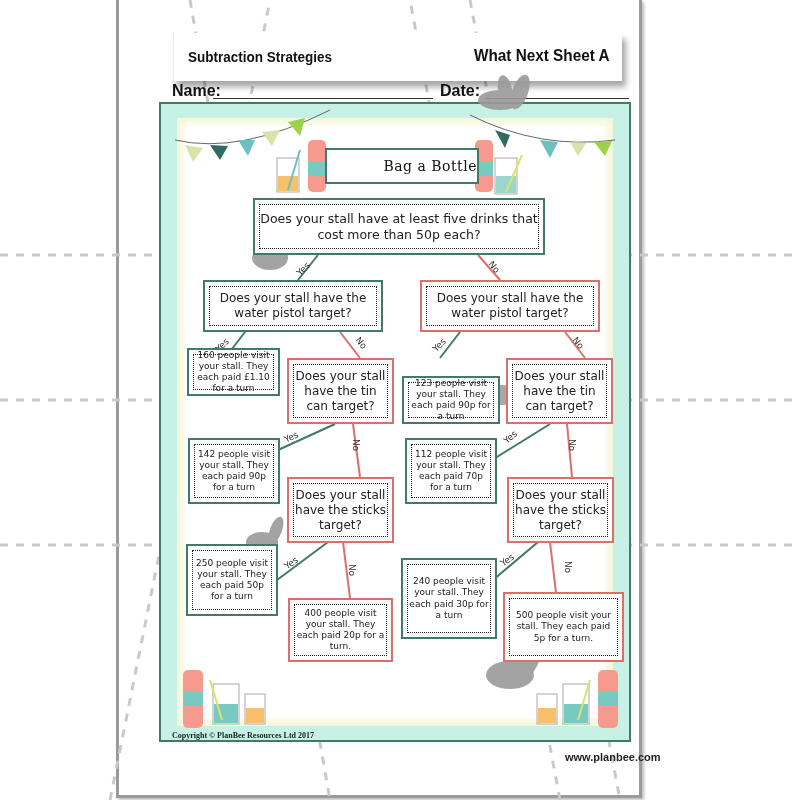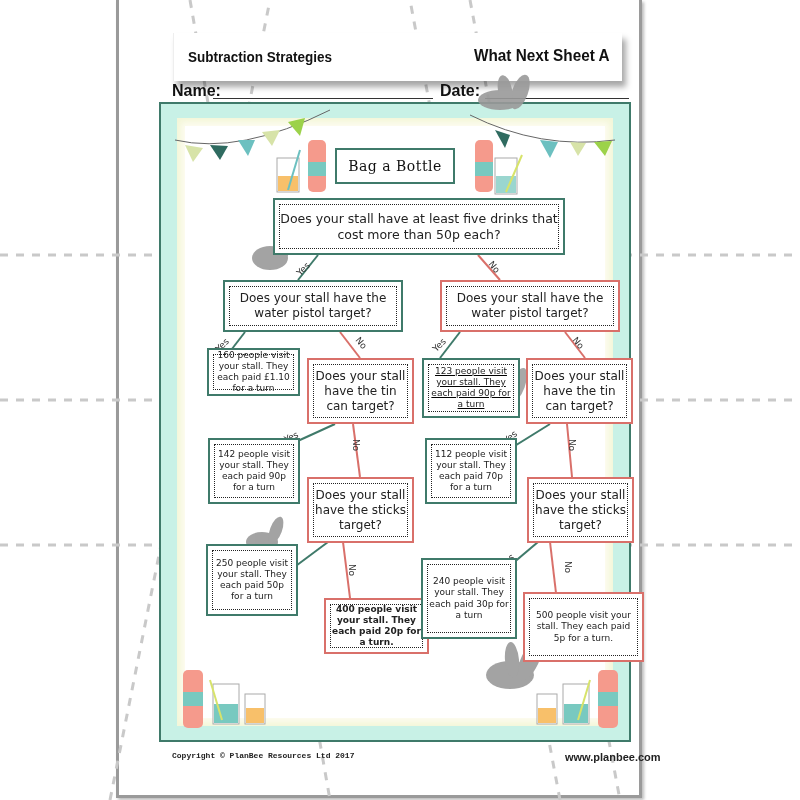--- a/index.html
+++ b/index.html
@@ -9,31 +9,31 @@
   .header-card{position:absolute;left:173px;top:33px;width:448px;height:48px;background:#fff;box-shadow:4px 6px 6px rgba(0,0,0,.35);border-left:1px solid #eee;}
   .header-left{position:absolute;left:188px;top:48px;font-family:"Liberation Sans",sans-serif;font-weight:bold;font-size:15px;color:#111;transform:scaleX(.9);transform-origin:left;}
   .header-right{position:absolute;right:190px;top:46px;font-family:"Liberation Sans",sans-serif;font-weight:bold;font-size:17px;color:#111;transform:scaleX(.9);transform-origin:right;}
   .name-label{position:absolute;left:172px;top:82px;font-family:"Liberation Sans",sans-serif;font-weight:bold;font-size:16px;color:#111;}
   .name-line{position:absolute;left:213px;top:98px;width:220px;border-bottom:1.5px solid #333;}
   .date-label{position:absolute;left:440px;top:82px;font-family:"Liberation Sans",sans-serif;font-weight:bold;font-size:16px;color:#111;}
   .date-line{position:absolute;left:485px;top:98px;width:144px;border-bottom:1.5px solid #333;}
   .frame{position:absolute;left:159px;top:102px;width:472px;height:640px;background:#c8f1e6;border:2px solid #3f7a6a;box-sizing:border-box;}
   .frame-inner{position:absolute;left:16px;top:14px;right:16px;bottom:14px;background:#fdfcf0;box-shadow:0 0 6px 4px #f3f6d8 inset;}
   .frame-inner2{position:absolute;left:8px;top:8px;right:8px;bottom:8px;background:#fff;}
-  .title-box{position:absolute;left:335px;top:148px;width:120px;height:36px;border:2px solid #3f7a6a;background:#fff;display:flex;align-items:center;justify-content:center;box-sizing:border-box;}
+  .title-box{position:absolute;left:325px;top:148px;width:154px;height:36px;border:2px solid #3f7a6a;background:#fff;display:flex;align-items:center;justify-content:flex-end;box-sizing:border-box;}
   .title-box span{font-family:"DejaVu Serif",serif;font-size:14px;color:#111;letter-spacing:.5px;}
-  .box{position:absolute;background:#fff;box-sizing:border-box;border:2px solid;padding:4px;margin-left:20px;}
+  .box{position:absolute;background:#fff;box-sizing:border-box;border:2px solid;padding:4px;}
   .box .inner{width:100%;height:100%;border:1.5px dotted #222;box-sizing:border-box;display:flex;align-items:center;justify-content:center;text-align:center;color:#222;font-family:"DejaVu Sans",sans-serif;line-height:1.25;}
   .green{border-color:#3f7a6a;}
   .red{border-color:#d9706a;}
   .q .inner{font-size:12px;}
   .q-big .inner{font-size:12px;}
   .ans .inner{font-size:9px;}
   .label{position:absolute;font-family:"DejaVu Sans",sans-serif;font-size:9px;color:#333;}
-  .copyright{position:absolute;left:172px;top:751px;font-family:Liberation Mono, monospace;font-weight:bold;font-size:8px;color:#222;text-align:right;}
+  .copyright{position:absolute;left:172px;top:731px;font-family:Liberation Serif, serif;font-weight:bold;font-size:8px;color:#222;text-align:right;}
   .website{position:absolute;left:565px;top:751px;font-family:"Liberation Sans",sans-serif;font-weight:bold;font-size:11px;color:#222;}
   svg.deco{position:absolute;left:0;top:0;width:800px;height:800px;pointer-events:none;}
 </style>
 </head>
 <body>
 
 <div class="page"></div>
 
 <svg class="hexlines" viewBox="0 0 800 800">
   <g stroke="#c9c9c9" stroke-width="3" stroke-dasharray="8,8" fill="none">
@@ -189,21 +189,21 @@
 <div class="label" style="left:355px;top:338px;transform:rotate(50deg);">No</div>
 <div class="label" style="left:432px;top:340px;transform:rotate(-45deg);">Yes</div>
 <div class="label" style="left:572px;top:338px;transform:rotate(50deg);">No</div>
 
 <div class="box green ans" style="left:187px;top:348px;width:93px;height:48px;">
   <div class="inner">160 people visit your stall. They each paid £1.10 for a turn</div>
 </div>
 <div class="box red q" style="left:287px;top:358px;width:107px;height:66px;">
   <div class="inner">Does your stall have the tin can target?</div>
 </div>
-<div class="box green ans" style="left:402px;top:358px;width:98px;height:60px;text-decoration:underline;">
+<div class="box green ans" style="left:402px;top:376px;width:98px;height:48px;">
   <div class="inner">123 people visit your stall. They each paid 90p for a turn</div>
 </div>
 <div class="box red q" style="left:506px;top:358px;width:107px;height:66px;">
   <div class="inner">Does your stall have the tin can target?</div>
 </div>
 
 <div class="label" style="left:284px;top:432px;transform:rotate(-25deg);">Yes</div>
 <div class="label" style="left:350px;top:440px;transform:rotate(90deg);">No</div>
 <div class="label" style="left:503px;top:432px;transform:rotate(-40deg);">Yes</div>
 <div class="label" style="left:566px;top:440px;transform:rotate(90deg);">No</div>
@@ -222,21 +222,21 @@
 </div>
 
 <div class="label" style="left:284px;top:558px;transform:rotate(-35deg);">Yes</div>
 <div class="label" style="left:346px;top:565px;transform:rotate(90deg);">No</div>
 <div class="label" style="left:500px;top:555px;transform:rotate(-35deg);">Yes</div>
 <div class="label" style="left:562px;top:562px;transform:rotate(90deg);">No</div>
 
 <div class="box green ans" style="left:186px;top:544px;width:92px;height:72px;">
   <div class="inner">250 people visit your stall. They each paid 50p for a turn</div>
 </div>
-<div class="box red ans" style="left:304px;top:598px;width:105px;height:56px;font-weight:bold;">
+<div class="box red ans" style="left:288px;top:598px;width:105px;height:64px;">
   <div class="inner">400 people visit your stall. They each paid 20p for a turn.</div>
 </div>
 <div class="box green ans" style="left:401px;top:558px;width:96px;height:81px;">
   <div class="inner">240 people visit your stall. They each paid 30p for a turn</div>
 </div>
 <div class="box red ans" style="left:503px;top:592px;width:121px;height:70px;">
   <div class="inner">500 people visit your stall. They each paid 5p for a turn.</div>
 </div>
 
 <div class="copyright">Copyright © PlanBee Resources Ltd 2017</div>

